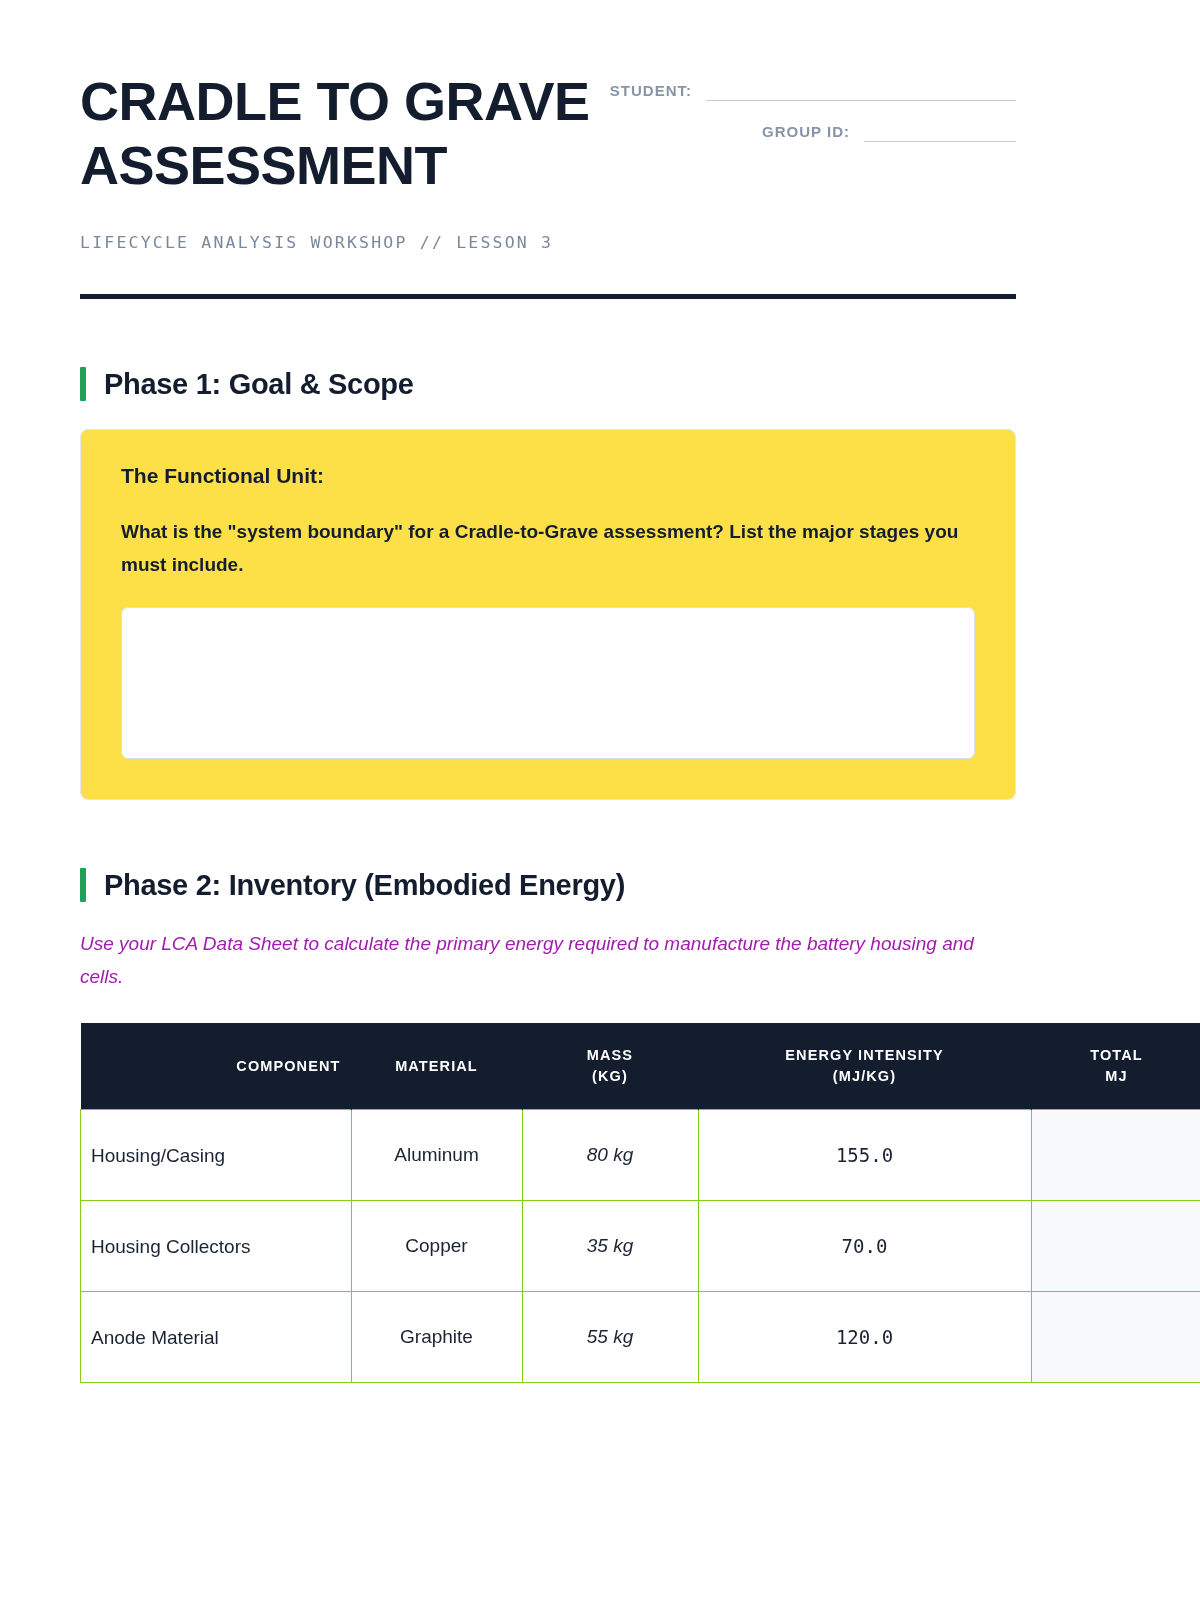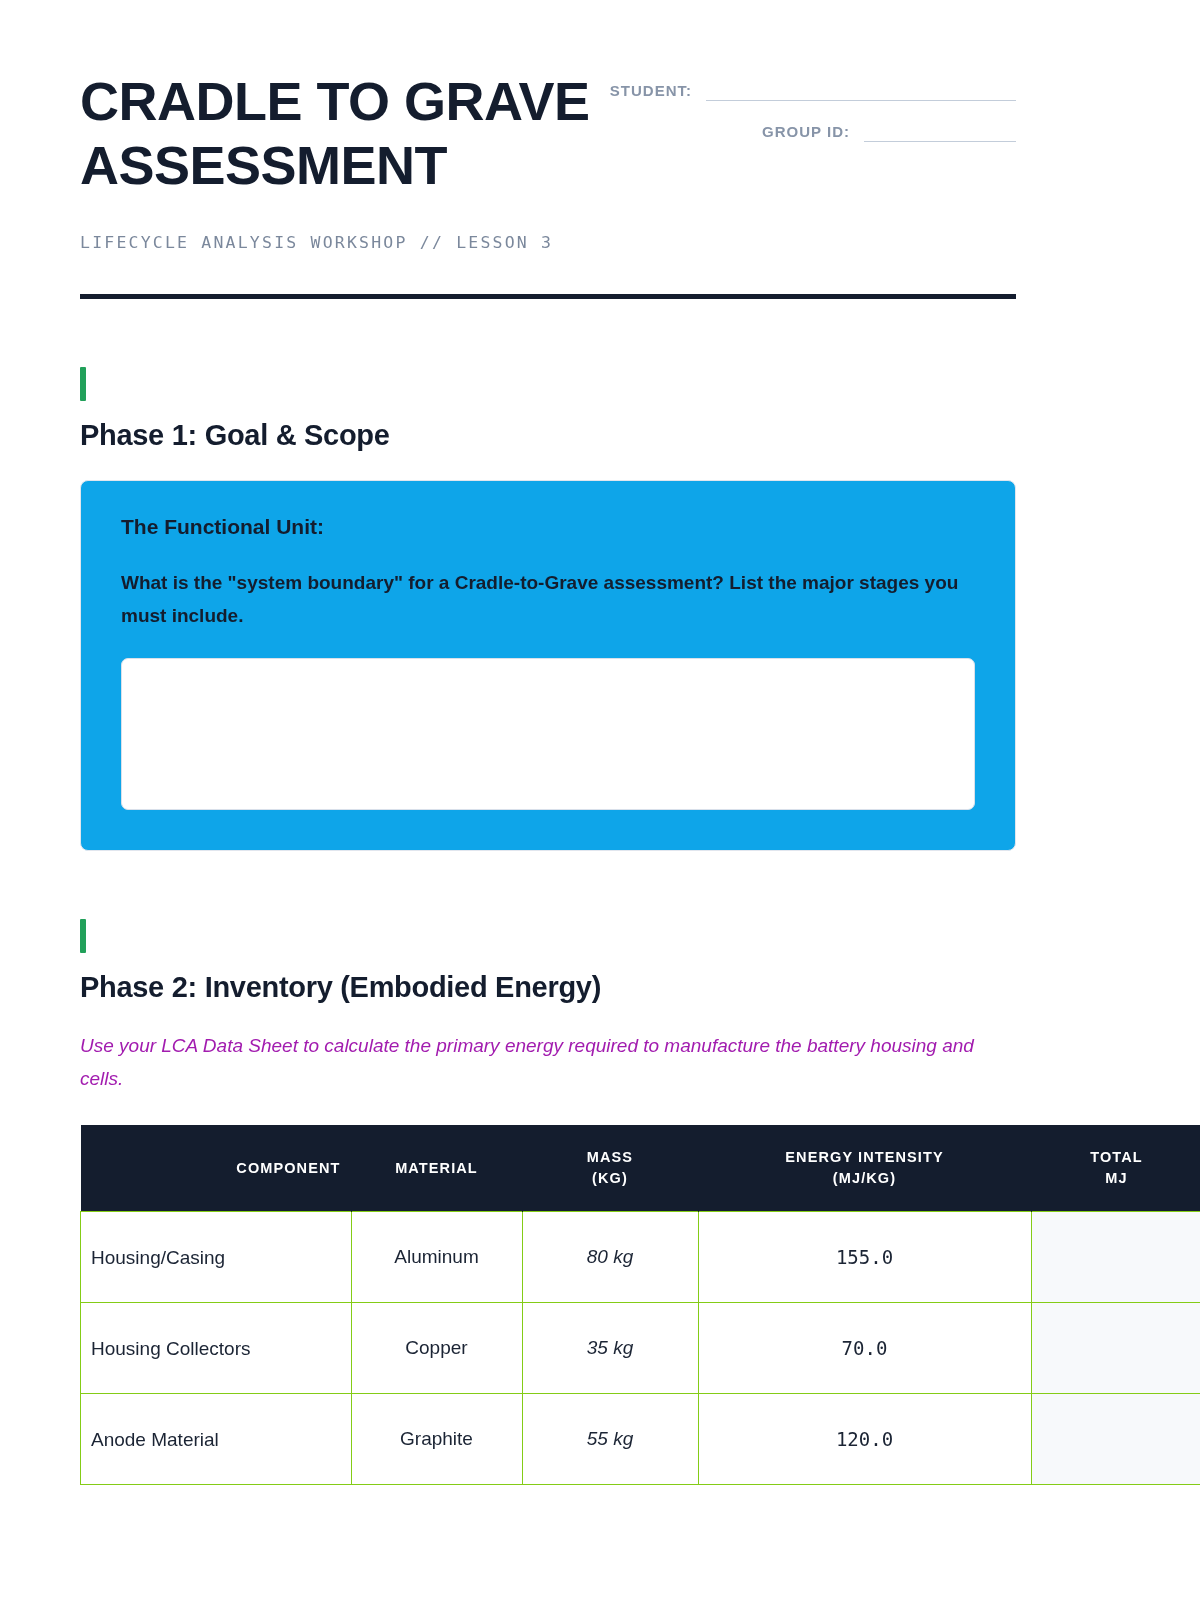--- a/index.html
+++ b/index.html
@@ -79,44 +79,43 @@
     background: #141d2e;
     width: 100%;
   }
 
   
   .section {
     margin-top: 68px;
   }
   .section-head {
     display: flex;
-    align-items: flex-start;
+    align-items: flex-end;
     gap: 18px;
-    flex-direction: column;
   }
   .section-bar {
     width: 6px;
     height: 34px;
     background: #21a05a;
     border-radius: 1px;
     flex: none;
   }
   .section-title {
     font-size: 29px;
     font-weight: 700;
     letter-spacing: -0.3px;
     color: #141d2e;
   }
 
   
   .card {
     margin-top: 28px;
     border: 1px solid #e1e6ee;
     border-radius: 8px;
-    background: #0ea5e9;
+    background: #fde047;
     padding: 34px 40px 40px 40px;
   }
   .card-title {
     font-size: 21px;
     font-weight: 700;
     color: #141d2e;
     margin-bottom: 18px;
   }
   .card-text {
     font-size: 19px;

